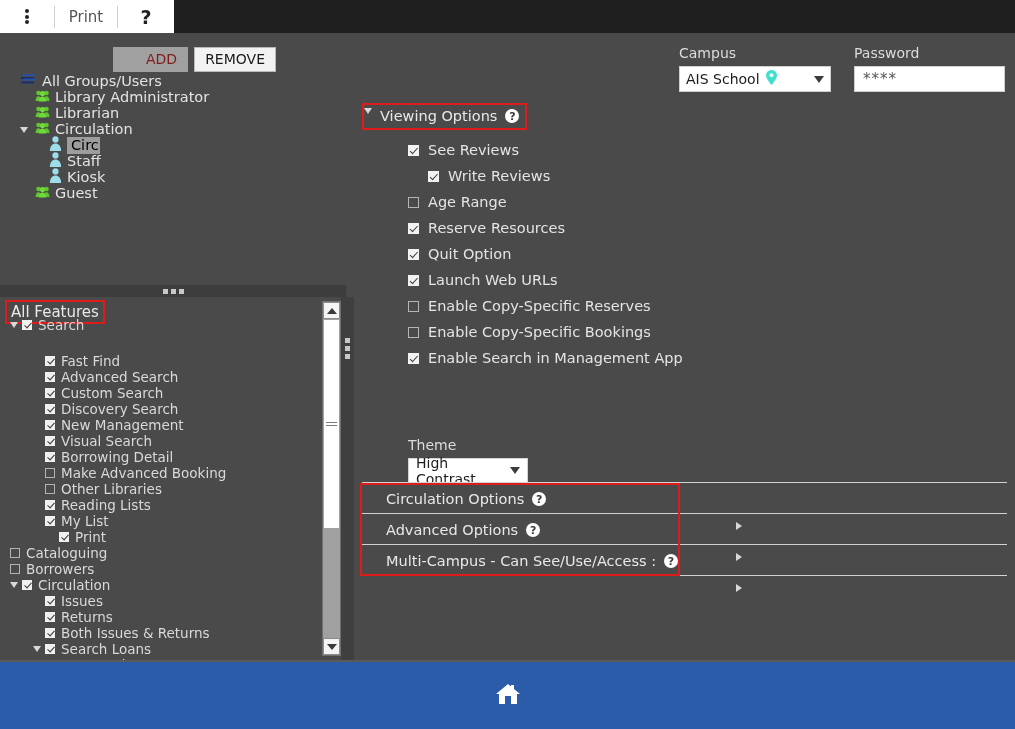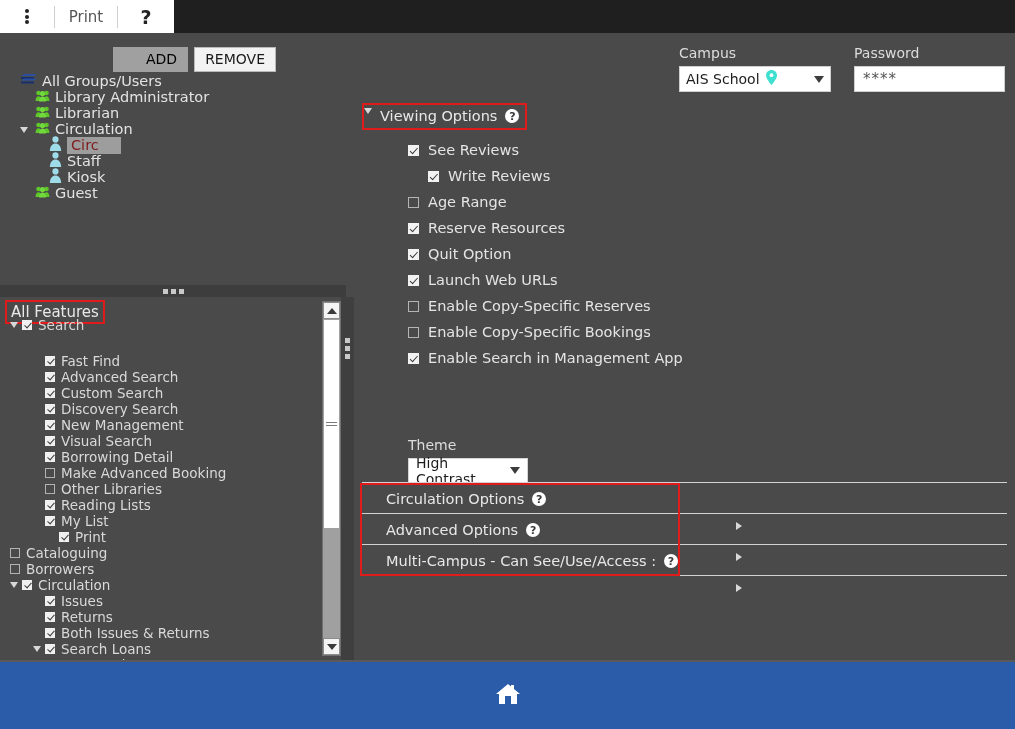--- a/index.html
+++ b/index.html
@@ -28,38 +28,38 @@
 
   
   .left-top {
     position:absolute; left:0; top:33px; width:346px; height:252px; background:#4a4a4a;
   }
   .btnrow { position:absolute; left:113px; top:14px; display:flex; gap:6px; }
   .btn {
     font-size:14px; padding:3px 10px 4px; border:1px solid #9a9a9a;
     font-family:"DejaVu Sans","Liberation Sans",sans-serif; line-height:1.15;
   }
-  .btn.disabled { background:#a0a0a0; color:#000000; border-color:#a0a0a0;padding-left:32px; }
+  .btn.disabled { background:#a0a0a0; color:#7f1d1d; border-color:#a0a0a0;padding-left:32px; }
   .btn.active { background:#f2f2f2; color:#1a1a1a; border-color:#b9b9b9; }
 
   .tree { position:absolute; left:0; top:40px; width:346px; font-size:14.5px; color:#e3e3e3; }
   .tnode { display:flex; align-items:center; height:16px; margin-bottom:0px; }
   .tnode .arrow { width:11px; height:11px; flex:0 0 11px; position:relative; margin-right:4px; }
   .arrow.right::before {
     content:""; position:absolute; left:2px; top:1px;
     border-left:6px solid #d8d8d8; border-top:4.5px solid transparent; border-bottom:4.5px solid transparent;
   }
   .arrow.down::before {
     content:""; position:absolute; left:0px; top:3px;
     border-top:6px solid #d8d8d8; border-left:4.5px solid transparent; border-right:4.5px solid transparent;
   }
   .arrow.blank::before { content:""; }
   .ico { flex:0 0 auto; margin-right:5px; display:inline-block; }
   .lbl { white-space:nowrap; }
-  .lbl.sel { background:#9d9d9d; color:#7f1d1d; padding:0 22px 1px 4px; }
+  .lbl.sel { background:#9d9d9d; color:#000000; padding:0 1px 1px 4px; }
 
   
   .hsplit {
     position:absolute; left:0; top:285px; width:346px; height:12px; background:#3d3d3d;
     display:flex; align-items:center; justify-content:center; gap:3px;
   }
   .hsplit i { width:5px; height:5px; background:#c8c8c8; display:block; }
 
   
   .left-bottom {

